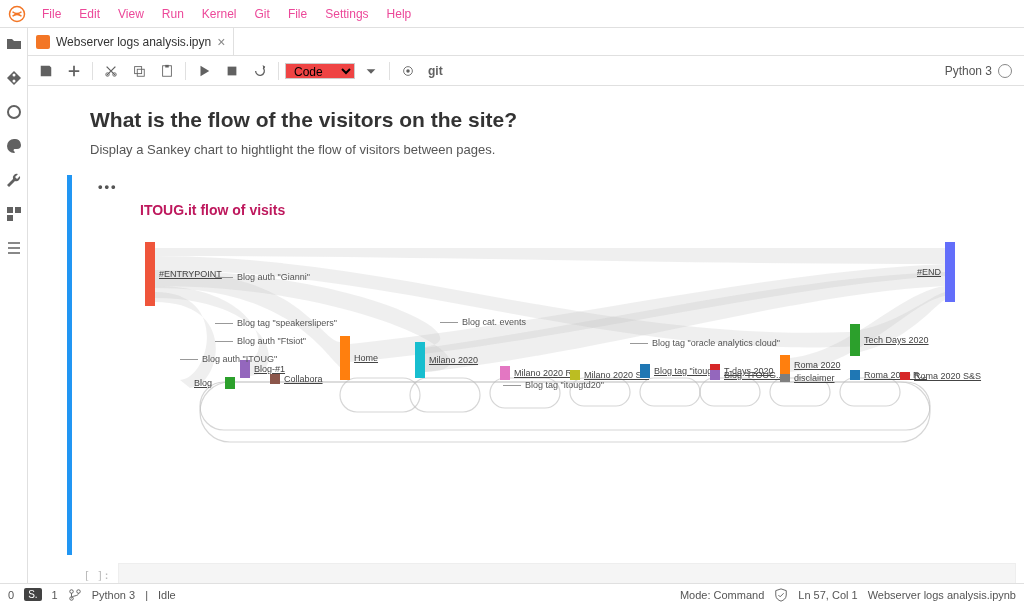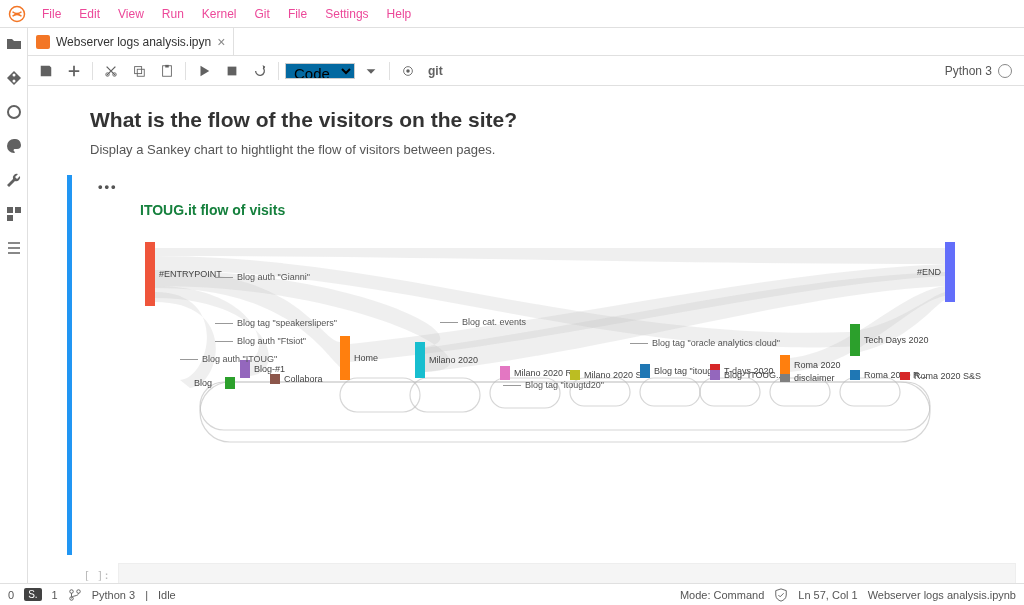--- a/index.html
+++ b/index.html
@@ -16,49 +16,49 @@
 .content { flex: 1; display: flex; flex-direction: column; overflow: hidden; }
 
 .tabbar { height: 28px; border-bottom: 1px solid #e0e0e0; display: flex; align-items: stretch; }
 .tab { display: flex; align-items: center; padding: 0 8px; border-right: 1px solid #e0e0e0; background: #fff; font-size: 12px; gap: 6px; }
 .tab .nb-icon { width: 14px; height: 14px; background: #f37626; border-radius: 2px; }
 .tab .close { color: #888; cursor: pointer; font-size: 14px; }
 
 .toolbar { height: 30px; border-bottom: 1px solid #e0e0e0; display: flex; align-items: center; padding: 0 6px; gap: 4px; }
 .toolbar .tbtn { width: 24px; height: 24px; display: flex; align-items: center; justify-content: center; cursor: pointer; color: #616161; border-radius: 2px; }
 .toolbar .sep { width: 1px; height: 18px; background: #e0e0e0; margin: 0 2px; }
-.toolbar select { height: 16px; font-size: 15px; border: 1px solid #ccc; background: #0369a1; padding: 0 4px; }
+.toolbar select { height: 16px; font-size: 12px; border: 1px solid #ccc; background: #ef4444; padding: 0 4px; }
 .toolbar .spacer { flex: 1; }
 .toolbar .kernel { font-size: 12px; color: #555; padding-right: 6px; display: flex; align-items: center; gap: 6px; }
 .kernel-circle { width: 14px; height: 14px; border: 1.5px solid #888; border-radius: 50%; }
 
 .notebook { flex: 1; overflow-y: auto; padding: 10px 0 20px 0; position: relative; }
 .cell { display: flex; margin: 0 8px 4px 8px; position: relative; }
 .cell .gutter { width: 42px; display: flex; justify-content: flex-end; padding-right: 6px; }
 .cell .bluebar { width: 5px; background: #2196f3; }
 .cell .body { flex: 1; padding: 4px 12px; }
 
 .md h2 { font-size: 21px; font-weight: 700; color: #333; margin: 8px 0 10px 0; }
 .md p { font-size: 13px; color: #555; margin-bottom: 10px; }
 
 .ellipsis { font-weight: bold; letter-spacing: 2px; color: #555; font-size: 13px; padding-left: 8px; }
 
 .widget-row { display: flex; align-items: center; gap: 10px; padding: 6px 0 6px 40px; }
 .widget-row label { font-size: 12px; color: #555; }
 .widget-row select { font-size: 12px; border: 1px solid #888; background: #fff; padding: 3px 4px; width: 150px; height: 24px; }
 
 .chart-area { padding: 8px 12px 8px 50px; }
-.chart-title { color: #15803d; font-size: 14px; font-weight: 600; margin-bottom: 24px; }
+.chart-title { color: #be185d; font-size: 14px; font-weight: 600; margin-bottom: 24px; }
 .sankey { position: relative; width: 820px; height: 260px; }
 .flows { position: absolute; inset: 0; }
 .flows path { fill: #bbb; opacity: 0.24; }
 .flows .loop { fill: none; stroke: #bbb; stroke-width: 1.2; opacity: 0.6; }
 .node { position: absolute; }
 .node .bar { width: 10px; }
-.node .lbl { position: absolute; font-size: 9px; color: #444; white-space: nowrap; }
+.node .lbl { position: absolute; font-size: 9px; color: #444; white-space: nowrap; text-decoration: underline; }
 .node .lbl.right { left: 14px; top: 50%; transform: translateY(-50%); }
 .node .lbl.left { right: 14px; top: 50%; transform: translateY(-50%); }
 .linklabel { position: absolute; font-size: 9px; color: #555; white-space: nowrap; }
 .linklabel::before { content: ""; display: inline-block; width: 18px; border-top: 1px solid #999; margin-right: 4px; vertical-align: middle; }
 
 .empty-cell { display: flex; margin: 8px 8px 4px 50px; }
 .empty-cell .prompt { font-family: monospace; font-size: 11px; color: #bbb; width: 40px; text-align: right; padding-right: 8px; padding-top: 6px; }
 .empty-cell .input { flex: 1; background: #f5f5f5; border: 1px solid #eee; height: 26px; }
 
 .statusbar { position: absolute; bottom: 0; left: 0; right: 0; height: 22px; border-top: 1px solid #e0e0e0; display: flex; align-items: center; font-size: 11px; color: #555; padding: 0 8px; gap: 10px; background: #fff; }

